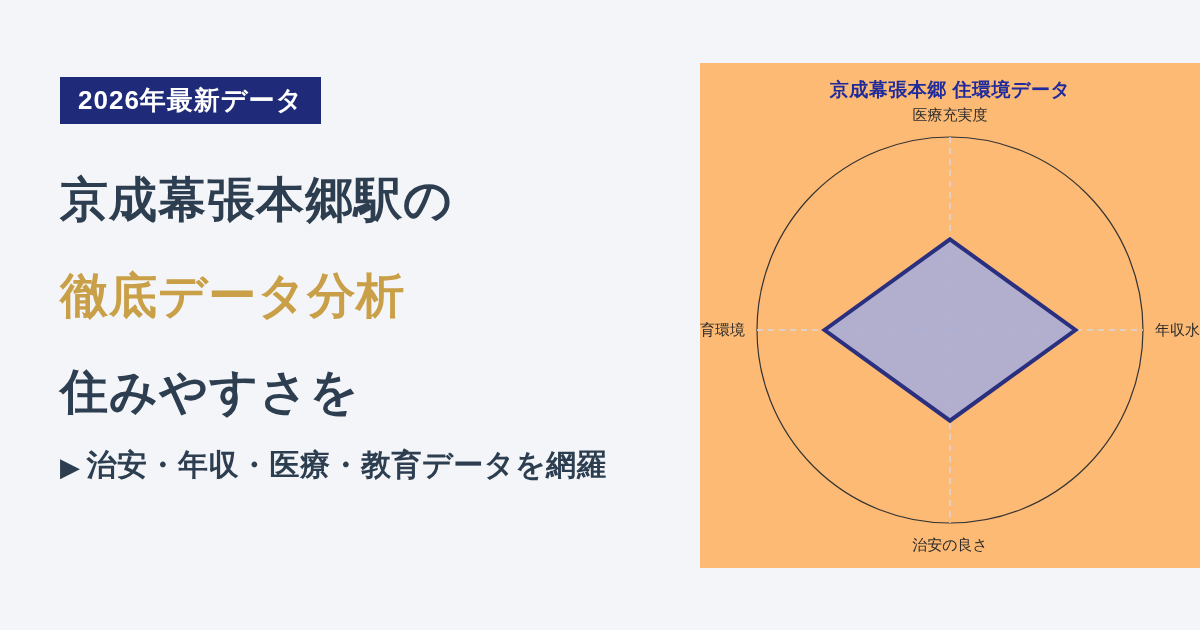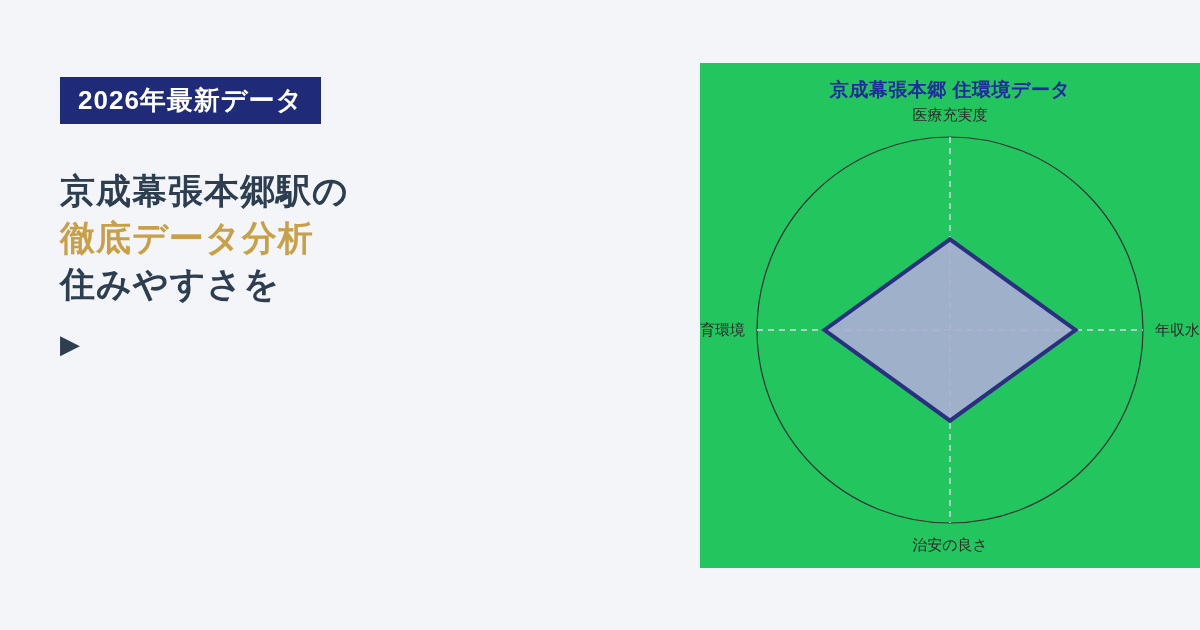--- a/index.html
+++ b/index.html
@@ -35,26 +35,27 @@
     letter-spacing: 1px;
     padding: 10px 18px 11px 18px;
     line-height: 1;
     margin-top: 17px;
   }
 
   #headline {
     margin-top: 44px;
   }
   .headline-line {
-    font-size: 35px;
+    font-size: 48px;
     font-weight: bold;
     line-height: 1.33;
     letter-spacing: 1px;
     color: #2d3e50;
     white-space: nowrap;
+    margin-top: 32px;
   }
   .headline-line.accent {
     color: #c9a048;
   }
 
   #subline {
     margin-top: 22px;
     font-size: 30px;
     font-weight: bold;
     color: #2d3e50;
@@ -71,21 +72,21 @@
     top: 1px;
   }
 
   
   #chart-panel {
     position: absolute;
     left: 700px;
     top: 63px;
     width: 500px;
     height: 505px;
-    background: #22c55e;
+    background: #fdba74;
   }
 
   #chart-title {
     position: absolute;
     top: 14px;
     left: 0;
     width: 100%;
     text-align: center;
     font-size: 19px;
     font-weight: bold;
@@ -115,20 +116,21 @@
   <div id="badge">2026年最新データ</div>
 
   <div id="headline">
     <div class="headline-line">京成幕張本郷駅の</div>
     <div class="headline-line accent">徹底データ分析</div>
     <div class="headline-line">住みやすさを</div>
   </div>
 
   <div id="subline">
     <span class="tri">▶</span>
+    <span>治安・年収・医療・教育データを網羅</span>
   </div>
 
 </div>
 
 <div id="chart-panel">
 
   <div id="chart-title">京成幕張本郷 住環境データ</div>
 
   <svg id="radar-svg" viewBox="0 0 500 505">
 

